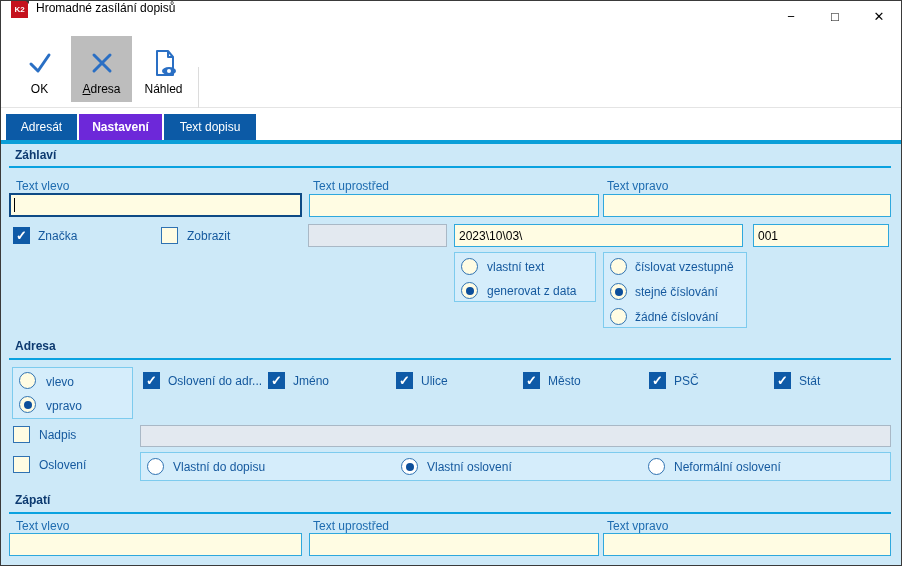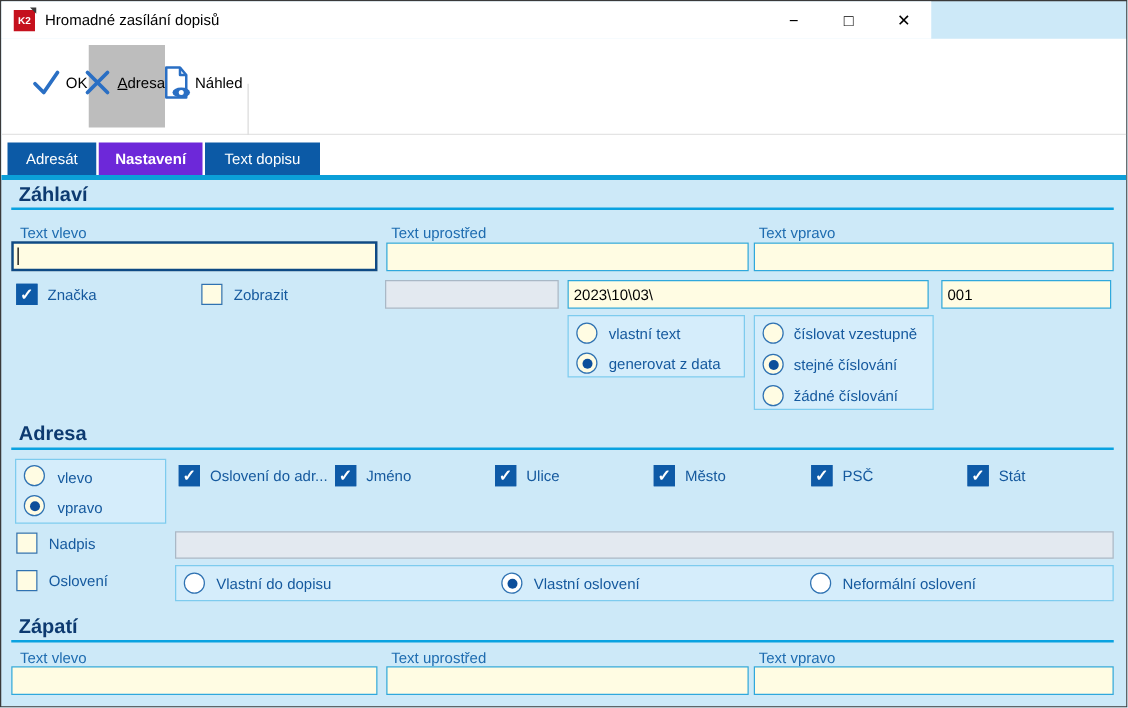--- a/index.html
+++ b/index.html
@@ -3,22 +3,22 @@
 <meta charset="utf-8">
 <style>
   * { margin:0; padding:0; box-sizing:border-box; }
   html,body { width:902px; height:566px; font-family:"Liberation Sans", sans-serif; }
   .win {
     position:relative; width:902px; height:566px;
     background:#cde9f8; border:1px solid #3a3a3a; overflow:hidden;
   }
   
   .titlebar {
-    position:absolute; left:0; top:0; width:744px; height:30px;
-    background:#ffffff; display:flex; align-items:center;
+    position:absolute; left:0; top:0; width:900px; height:30px;
+    background:#ffffff; display:flex; 
   }
   .app-icon {
     position:relative; width:17px; height:17px; margin-left:10px;
     background:#c5111d; color:#fff; font-size:8px; font-weight:bold;
     display:flex; align-items:center; justify-content:center;
   }
   .app-icon::after {
     content:""; position:absolute; right:-1px; top:-2px;
     border-left:5px solid transparent; border-top:5px solid #3a3a3a;
   }
@@ -28,37 +28,37 @@
     width:44px; height:30px; display:flex; align-items:center; justify-content:center;
     font-size:13px; color:#000; cursor:default;
   }
   
   .toolbar {
     position:absolute; left:0; top:30px; width:900px; height:77px;
     background:#ffffff; border-bottom:1px solid #e4e4e4;
   }
   .tbtn {
     position:absolute; top:5px; width:61px; height:66px;
-    display:flex; flex-direction:row; align-items:center; justify-content:flex-end;
+    display:flex; flex-direction:column; align-items:center; justify-content:flex-end;
     padding-bottom:6px; font-size:12px; color:#000;
   }
   .tbtn .ticon { height:38px; display:flex; align-items:center; justify-content:center; }
   .tbtn.pressed { background:#bdbdbd; }
   .accel::first-letter { text-decoration:underline; }
   .tb-divider { position:absolute; left:197px; top:36px; width:1px; height:64px; background:#dcdcdc; }
   
   .tabbar { position:absolute; left:0; top:107px; width:900px; height:36px; background:#ffffff; }
   .tabstrip { position:absolute; left:0; top:32px; width:900px; height:4px; background:#0b9fd8; }
   .tab {
     position:absolute; top:6px; height:26px; color:#ffffff; font-size:12px;
     display:flex; align-items:center; justify-content:center; background:#0c5aa6; cursor:default;
   }
   .tab.active { background:#6d28d9; font-weight:bold; }
   
-  .sec-title { position:absolute; font-size:16px; font-weight:bold; color:#0d3a70; }
+  .sec-title { position:absolute; font-size:12px; font-weight:bold; color:#0d3a70; }
   .sec-line  { position:absolute; left:8px; width:882px; height:2px; background:#0aa2e0; }
   .flabel { position:absolute; font-size:12px; color:#1e6cb0; }
   .clabel { position:absolute; font-size:12px; color:#15599e; }
   .field {
     position:absolute; height:23px; background:#fffce3; border:1px solid #2fa8dd;
     font-family:"Liberation Sans", sans-serif; font-size:12px; color:#000; padding:0 4px; outline:none;
   }
   .field.focused { border:2px solid #0e4a85; }
   .field.disabled { background:#e3e9f0; border:1px solid #a9b8c6; }
   .caret { position:absolute; width:1px; height:14px; background:#000; }

